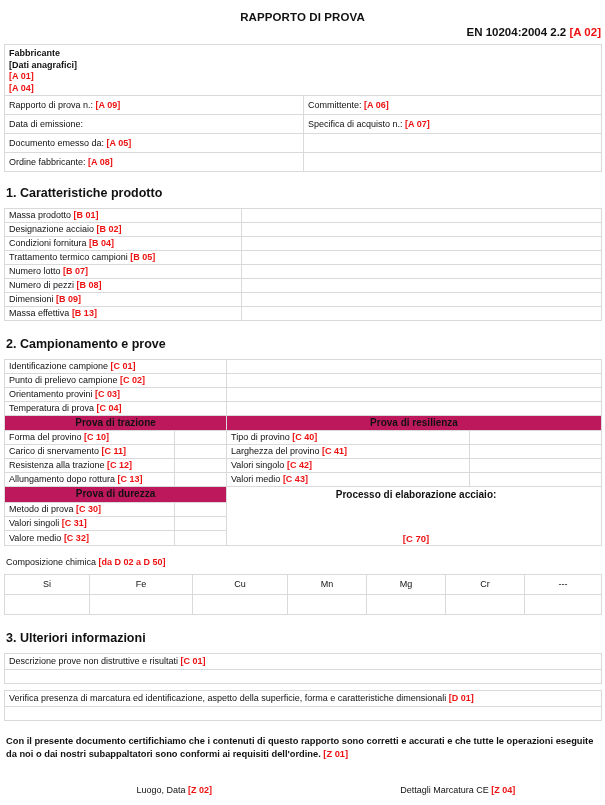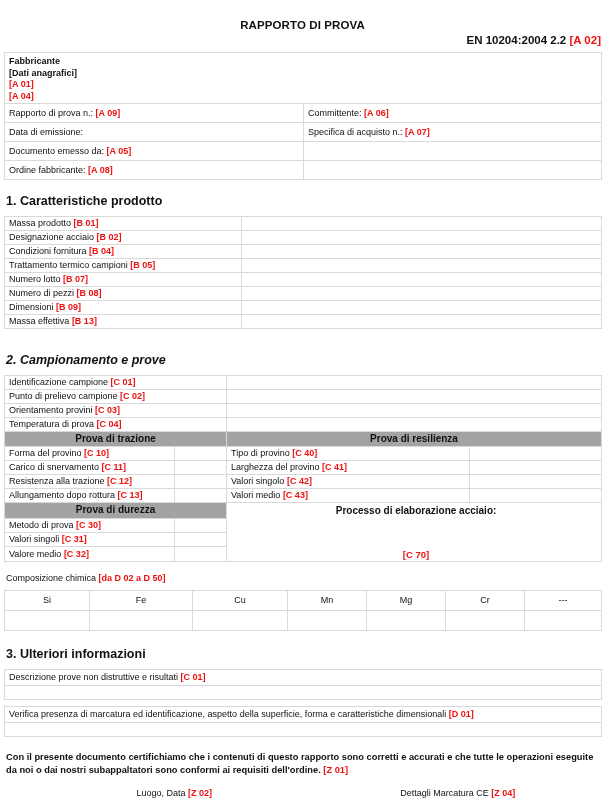--- a/index.html
+++ b/index.html
@@ -14,21 +14,21 @@
     color: #111111;
     font-size: 9px;
     position: relative;
     overflow: hidden;
   }
   .page {
     width: 605px;
     height: 805px;
     position: relative;
     box-sizing: border-box;
-    padding: 15px 4px;
+    padding: 7px 4px;
   }
   .title-block {
     text-align: center;
     padding-top: 3px;
   }
   .title-line1 {
     font-weight: bold;
     font-size: 11.5px;
     letter-spacing: 0.1px;
     line-height: 14px;
@@ -61,31 +61,31 @@
   .hdr-table td { height: 16px; }
   .hdr-table td.tall { height: 26px; vertical-align: top; padding-top: 3px; }
   .hdr-table td.tall span { display: block; line-height: 11.5px; font-weight: bold; }
 
   h2.section {
     font-size: 12.5px;
     font-weight: bold;
     margin: 14px 0 8px 2px;
     line-height: 14px;
   }
-  h2.section.s2 { margin-top: 24px; font-style: italic; }
+  h2.section.s2 { margin-top: 16px; }
   h2.section.s3 { margin-top: 16px; }
 
   .sec1-table td { height: 11px; }
   .sec2-table td { height: 11px; }
 
   .subhdr {
     text-align: center;
     font-weight: bold;
     font-size: 10px;
-    background: #a3a3a3;
+    background: #be185d;
     padding: 1px 0;
     line-height: 12px;
   }
   .proc-cell {
     text-align: center;
     vertical-align: top;
     padding-top: 2px;
   }
   .proc-cell .proc-title {
     font-weight: bold;
@@ -116,21 +116,21 @@
   .info-spacer { height: 6px; }
 
   .declaration {
     font-weight: bold;
     font-size: 9.3px;
     line-height: 12.5px;
     margin: 14px 2px 0 2px;
   }
   .sig-row {
     display: flex;
-    margin-top: 12px;
+    margin-top: 25px;
     font-size: 9px;
   }
   .sig-left {
     width: 52%;
     text-align: center;
     padding-left: 30px;
     box-sizing: border-box;
   }
   .sig-right {
     width: 48%;

